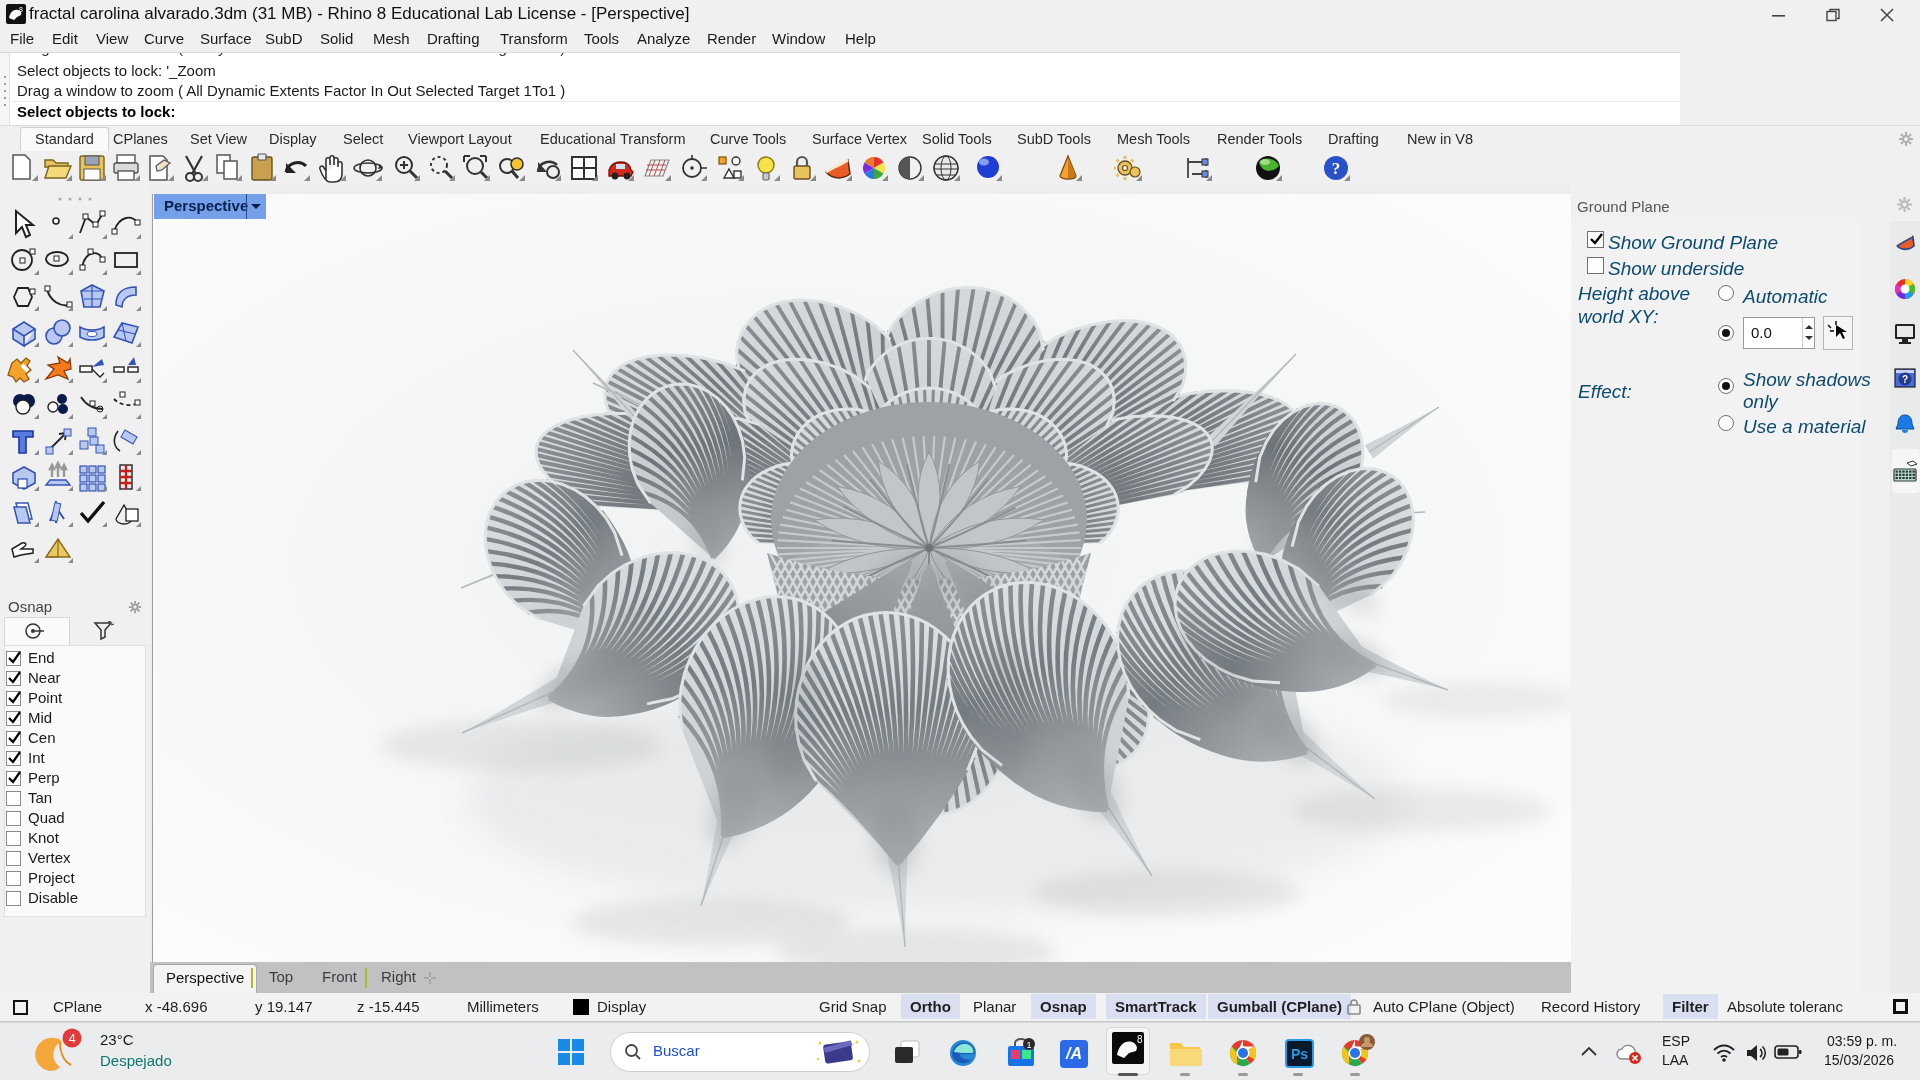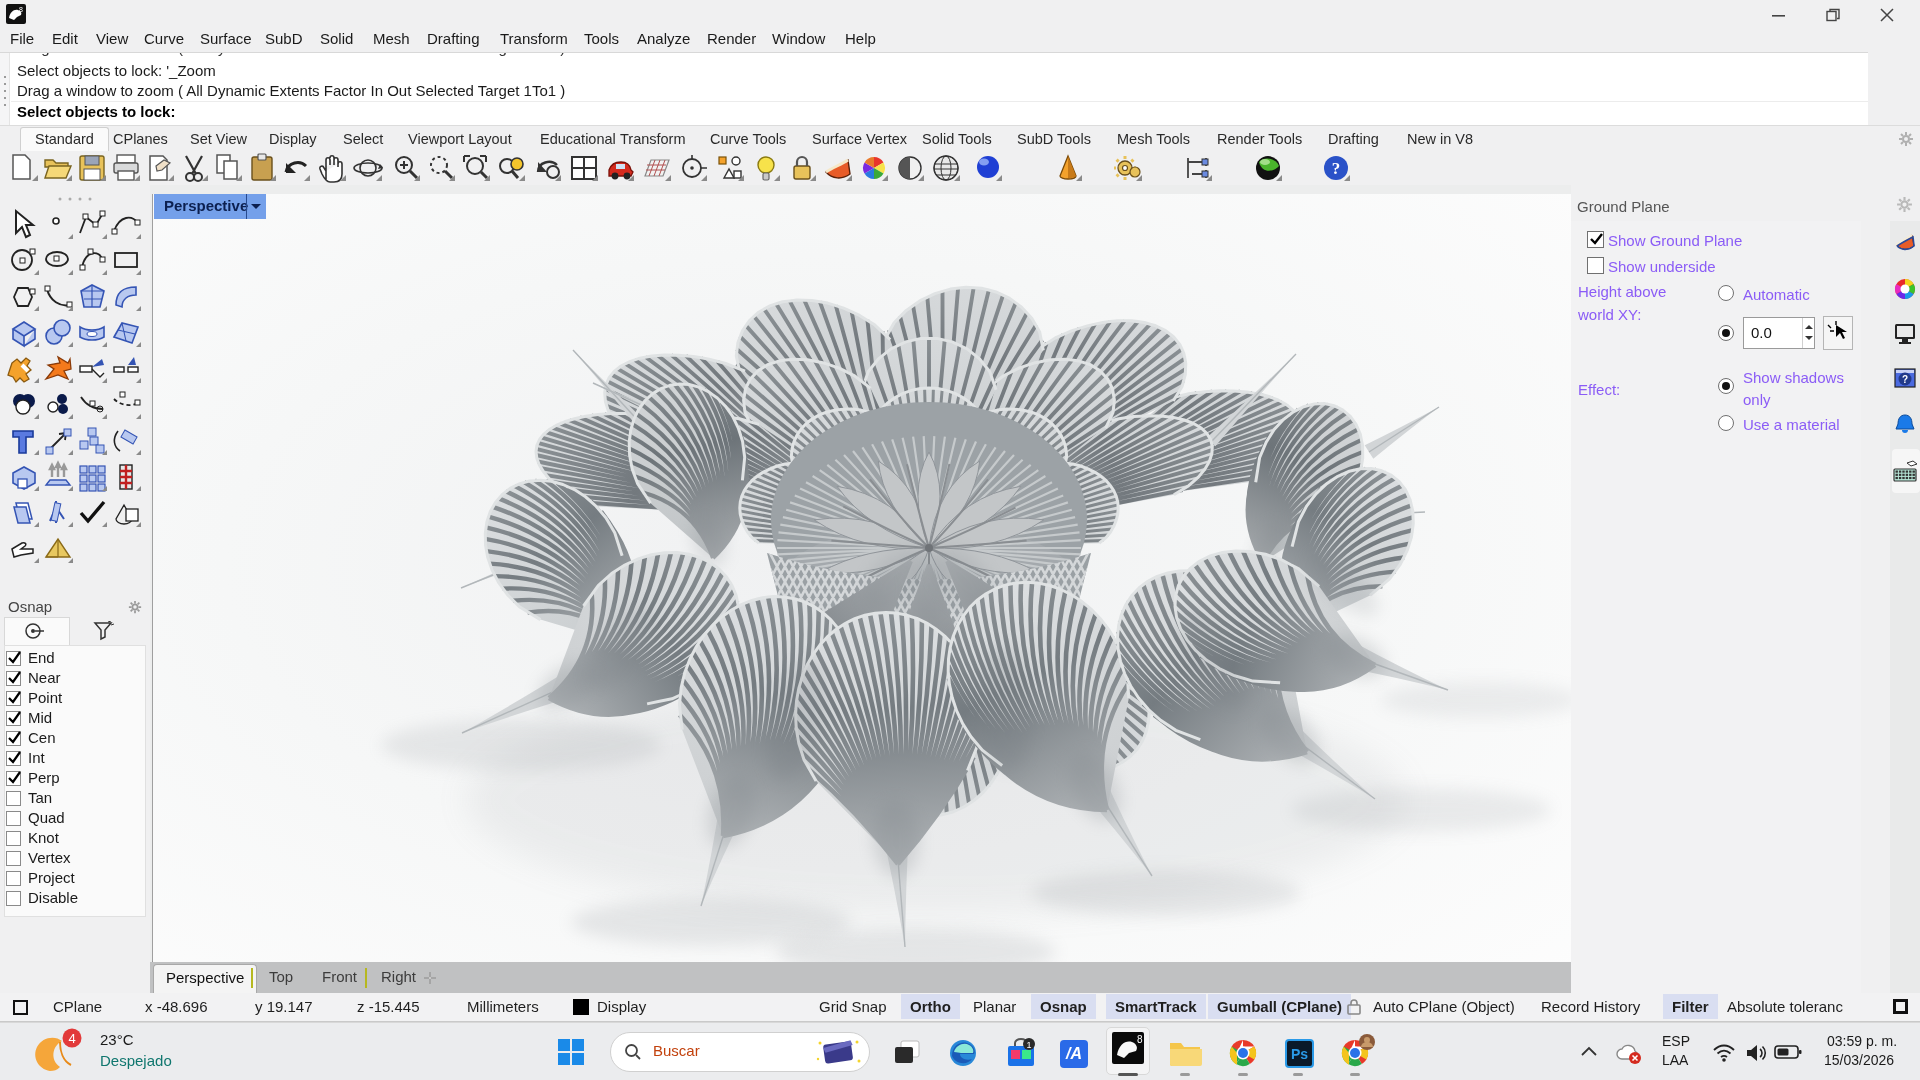--- a/index.html
+++ b/index.html
@@ -10,21 +10,21 @@
 
 #titlebar { left:0; top:0; width:1920px; height:28px; background:#f0f0f1; }
 #titlebar .ttext { left:29px; top:4px; font-size:17px; color:#111; }
 .winbtn { top:8px; color:#444; }
 
 
 #menubar { left:0; top:28px; width:1920px; height:24px; font-size:15px; color:#1a1a1a; }
 #menubar span { position:absolute; top:2px; }
 
 
-#cmd { left:0; top:52px; width:1868px; height:73px; background:#fff; border-top:1px solid #d8d8d8; overflow:hidden; }
+#cmd { left:0; top:52px; width:1680px; height:73px; background:#fff; border-top:1px solid #d8d8d8; overflow:hidden; }
 #cmd .gutter { left:0; top:0; width:10px; height:73px; background:#f5f5f6; border-right:1px solid #e4e4e4;}
 .gdot { position:absolute; left:4px; width:2px; height:2px; background:#9a9a9a; }
 #cmd .l0 { left:17px; top:-14px; font-size:15px; color:#333; }
 #cmd .l1 { left:17px; top:9px; font-size:15px; color:#1a1a1a; }
 #cmd .l2 { left:17px; top:29px; font-size:15px; color:#1a1a1a; }
 #cmd .l3 { left:17px; top:50px; font-size:15px; color:#000; font-weight:bold; }
 #cmd .sep { left:11px; top:48px; width:1895px; height:1px; background:#ececec; }
 
 
 #tabs { left:0; top:125px; width:1920px; height:26px; background:#f0f0f1; border-top:1px solid #dcdcdc; font-size:14.5px; color:#2a2a2a; }
@@ -51,21 +51,21 @@
 #vptab { left:1px; top:0px; width:112px; height:25px; background:#74a0ea; color:#0c2050; font-weight:bold; font-size:15px; }
 #vptab .txt { position:absolute; left:10px; top:3px; }
 #vptab .dd { position:absolute; left:92px; top:0; width:20px; height:25px; border-left:1px solid #274a8f; }
 #vptab .dd:after { content:""; position:absolute; left:4px; top:10px; border:5px solid transparent; border-top-color:#0c2050; }
 
 
 #rpanel { left:1571px; top:185px; width:349px; height:808px; background:#f0f0f1; }
 #rpanel .hdr { left:6px; top:13px; font-size:15px; color:#555; }
 #rpanel .content { position:absolute; left:0px; top:36px; width:290px; height:772px; background:#f2f2f3; }
 .rchk { position:absolute; width:17px; height:17px; background:#fff; border:1px solid #707070; }
-.rlab { position:absolute; font-size:15px; color:#8b5cf6; }
+.rlab { position:absolute; font-size:19px; color:#0c4a6e;font-style:italic; }
 .rrad { position:absolute; width:16px; height:16px; background:#fff; border:1px solid #707070; border-radius:50%; }
 .rrad.on:after { content:""; position:absolute; left:3px; top:3px; width:8px; height:8px; border-radius:50%; background:#111; }
 #rstrip { left:1890px; top:221px; width:30px; height:772px; background:#e9eaea; }
 
 
 #vpbar { left:150px; top:962px; width:1421px; height:31px; background:#c0c1c2; font-size:15px; }
 #vpbar .vtab { position:absolute; top:2px; height:29px; line-height:26px; padding:0 12px; color:#3c3c3c; }
 #vpbar .vtab.act { background:#f4f4f4; border:1px solid #a8a8a8; border-bottom:none; border-radius:4px 4px 0 0; color:#111; font-weight:normal; }
 .ybar { position:absolute; top:6px; width:2px; height:20px; background:#b6b820; }
 
@@ -80,20 +80,21 @@
 </head>
 <body>
 <div id="stage">
 
   <div id="titlebar" class="abs">
     <svg class="abs" style="left:6px;top:4px" width="20" height="20" viewBox="0 0 20 20">
         <rect x="0" y="0" width="20" height="20" rx="2" fill="#111"></rect>
         <path d="M3 14 C4 8 8 5 12 6 C15 7 16 9 15 11 L11 13 L8 16 Z" fill="#fff"></path>
         <text x="13" y="8" font-size="7" fill="#fff" font-family="Liberation Sans">8</text>
       </svg>
+    <div class="ttext abs">fractal carolina alvarado.3dm (31 MB) - Rhino 8 Educational Lab License - [Perspective]</div>
     <svg class="abs winbtn" style="left:1764px" width="30" height="14" viewBox="0 0 30 14">
         <rect x="8" y="7" width="13" height="1.6" fill="#444"></rect>
       </svg>
     <svg class="abs winbtn" style="left:1818px" width="30" height="14" viewBox="0 0 30 14">
         <rect x="9" y="3.5" width="9" height="9" fill="none" stroke="#444" stroke-width="1.4"></rect>
         <path d="M12 3.5 v-2 h9 v9 h-2" fill="none" stroke="#444" stroke-width="1.4"></path>
       </svg>
     <svg class="abs winbtn" style="left:1872px" width="30" height="14" viewBox="0 0 30 14">
         <path d="M9 1 L21 13 M21 1 L9 13" stroke="#444" stroke-width="1.5"></path>
       </svg>
@@ -1252,21 +1253,21 @@
         <rect x="0" y="0" width="12" height="12" fill="#1a8ae8"></rect>
         <rect x="14" y="0" width="12" height="12" fill="#1a8ae8"></rect>
         <rect x="0" y="14" width="12" height="12" fill="#1a8ae8"></rect>
         <rect x="14" y="14" width="12" height="12" fill="#1a8ae8"></rect>
       </svg>
       <div class="abs" style="left:610px;top:9px;width:260px;height:40px;background:#fff;border:1px solid #d0d0d0;border-radius:20px"></div>
       <svg class="abs" style="left:624px;top:20px" width="18" height="18" viewBox="0 0 18 18">
         <circle cx="7.5" cy="7.5" r="5.5" fill="none" stroke="#444" stroke-width="1.8"></circle>
         <path d="M12 12 l4 4" stroke="#444" stroke-width="1.8"></path>
       </svg>
-      <div class="abs" style="left:653px;top:19px;font-size:15px;color:#c2410c">Buscar</div>
+      <div class="abs" style="left:653px;top:19px;font-size:15px;color:#1d4ed8">Buscar</div>
       <svg class="abs" style="left:816px;top:14px" width="46" height="30" viewBox="0 0 46 30">
         <rect x="8" y="6" width="28" height="19" rx="3" fill="#3a3a8a" transform="rotate(-8 22 15)"></rect>
         <path d="M8 9 l28 -4 1.5 5 -28 4 z" fill="#6a6ac0" transform="rotate(-8 22 15)"></path>
         <g fill="#f4d42c">
           <circle cx="4" cy="6" r="1.5"></circle>
           <circle cx="41" cy="5" r="1.5"></circle>
           <circle cx="43" cy="24" r="1.5"></circle>
           <circle cx="2" cy="22" r="1.2"></circle>
         </g>
       </svg>

